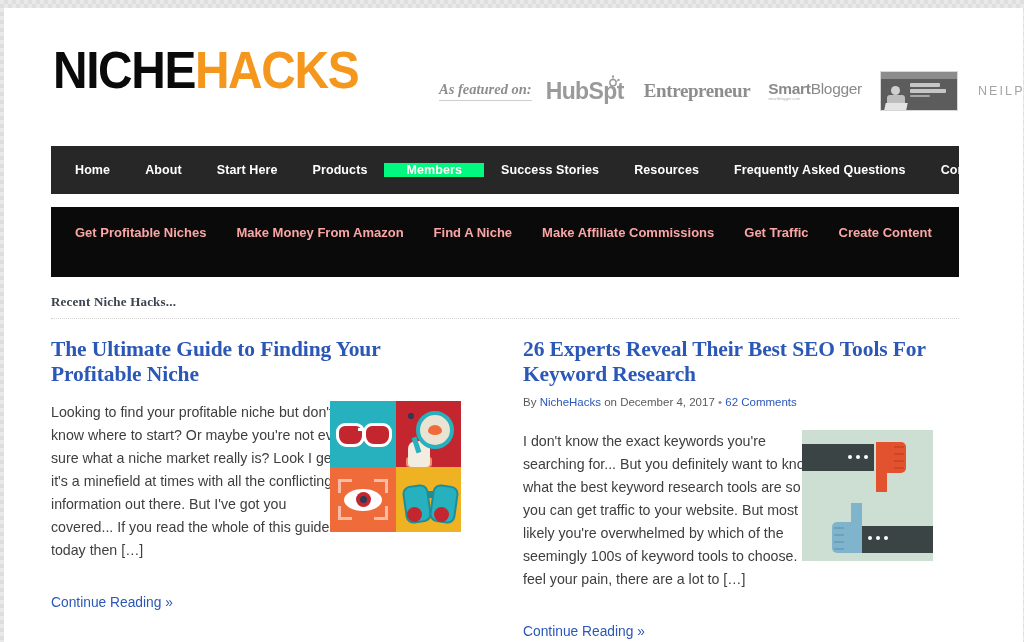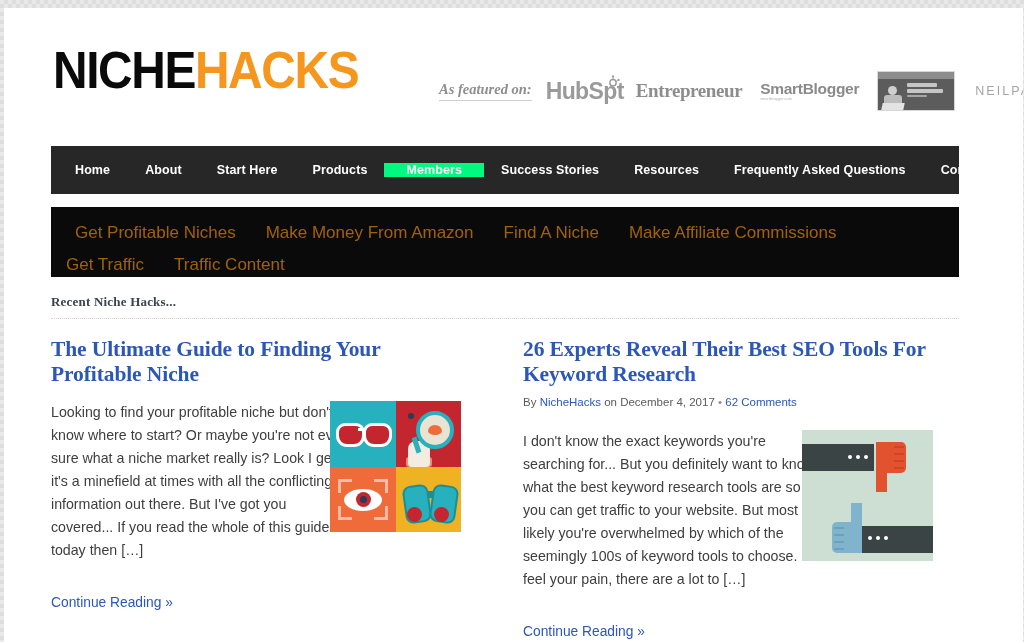--- a/index.html
+++ b/index.html
@@ -76,21 +76,21 @@
     white-space: nowrap;
     margin-right: 14px;
   }
   .brand-hubspot {
     font-family: "Liberation Sans", sans-serif;
     font-size: 23px;
     font-weight: bold;
     color: #9a9a9a;
     letter-spacing: -0.6px;
     position: relative;
-    margin-right: 12px;
+    margin-right: 20px;
     white-space: nowrap;
     text-align: right;
   }
   .hubspot-sprocket {
     position: absolute;
     left: 60px;
     top: -3px;
     width: 14px;
     height: 14px;
   }
@@ -107,21 +107,21 @@
     margin-right: 18px;
     white-space: nowrap;
     line-height: 1;
   }
   .brand-smartblogger .sb-top {
     font-size: 15.5px;
     color: #8a8a8a;
     letter-spacing: -0.3px;
   }
   .brand-smartblogger .sb-top b { font-weight: bold; }
-  .brand-smartblogger .sb-top i { font-style: normal; font-weight: bold; }
+  .brand-smartblogger .sb-top i { font-style: normal; font-weight: normal; }
   .brand-smartblogger .sb-sub {
     display: block;
     font-size: 3.6px;
     color: #aaaaaa;
     letter-spacing: 0.2px;
     margin-top: 1px;
   }
   .brand-woodward {
     width: 76px;
     height: 38px;
@@ -228,23 +228,23 @@
     height: 70px;
     background: #0a0a0a;
     padding: 0;
   }
   .nav-secondary-inner {
     display: flex;
     flex-wrap: wrap;
     padding: 10px 0 0 0;
   }
   .subnav-item {
-    color: #a16207;
-    font-size: 17px;
-    font-weight: normal;
+    color: #fca5a5;
+    font-size: 13px;
+    font-weight: bold;
     white-space: nowrap;
     padding: 0 15px;
     line-height: 32px;
   }
   .subnav-item.first { padding-left: 24px; }
 
   
   .content {
     position: absolute;
     left: 47px;
@@ -585,21 +585,21 @@
 
   </nav>
 
   <nav class="nav-secondary">
     <div class="nav-secondary-inner">
       <a class="subnav-item first">Get Profitable Niches</a>
       <a class="subnav-item">Make Money From Amazon</a>
       <a class="subnav-item">Find A Niche</a>
       <a class="subnav-item">Make Affiliate Commissions</a>
       <a class="subnav-item">Get Traffic</a>
-      <a class="subnav-item">Traffic Content</a>
+      <a class="subnav-item">Create Content</a>
     </div>
   </nav>
 
   <main class="content">
     <div class="section-heading">Recent Niche Hacks...</div>
     <div class="dotted-rule"></div>
 
     <div class="posts">
 
       <article class="post">

